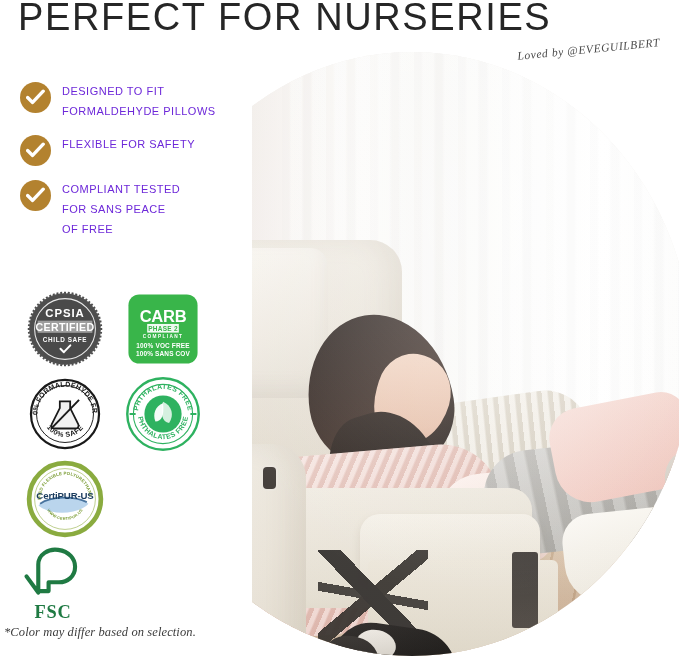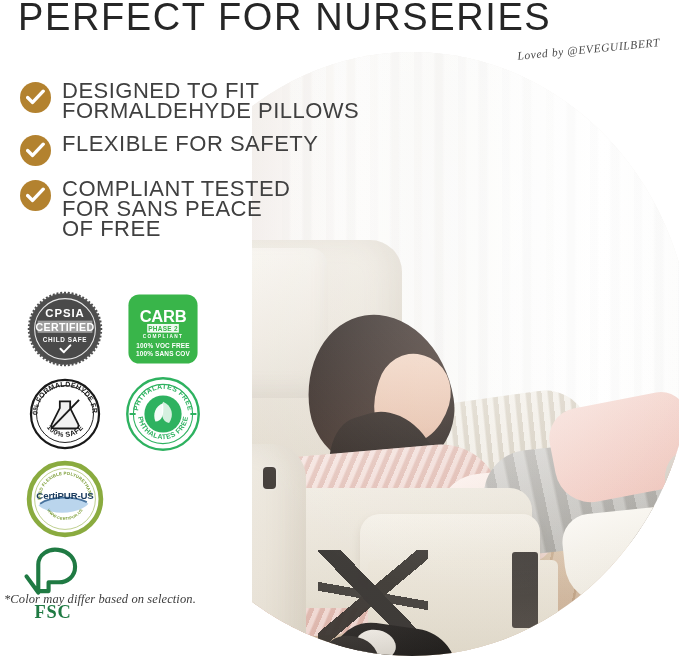--- a/index.html
+++ b/index.html
@@ -354,24 +354,24 @@
     width: 31px;
     height: 31px;
     border-radius: 50%;
     background: #b3822f;
     position: relative;
     margin-right: 11px;
     margin-top: 2px;
   }
   .check-circle svg { position: absolute; left: 6px; top: 7px; }
   .feature-text {
-    font-size: 22px;
+    font-size: 11px;
     line-height: 20px;
     letter-spacing: .5px;
-    color: #404040;
+    color: #6d28d9;
     font-weight: 400;
     padding-top: 1px;
   }
   .feature-text .ln { display: block; white-space: nowrap; }
 
   
   #badges {
     position: absolute;
     left: 16px;
     top: 286px;
@@ -394,21 +394,21 @@
     width: 196px;
     height: 84px;
     align-items: center;
   }
   .arc-text { font-family: "Liberation Sans", sans-serif; }
 
   
   #footer-note {
     position: absolute;
     left: 4px;
-    top: 592px;
+    top: 625px;
     font-size: 12.5px;
     font-style: italic;
     color: #3c3c3c;
     letter-spacing: .1px;
     font-family: "Liberation Serif", serif;
   }
 </style>
 </head>
 <body>
 

